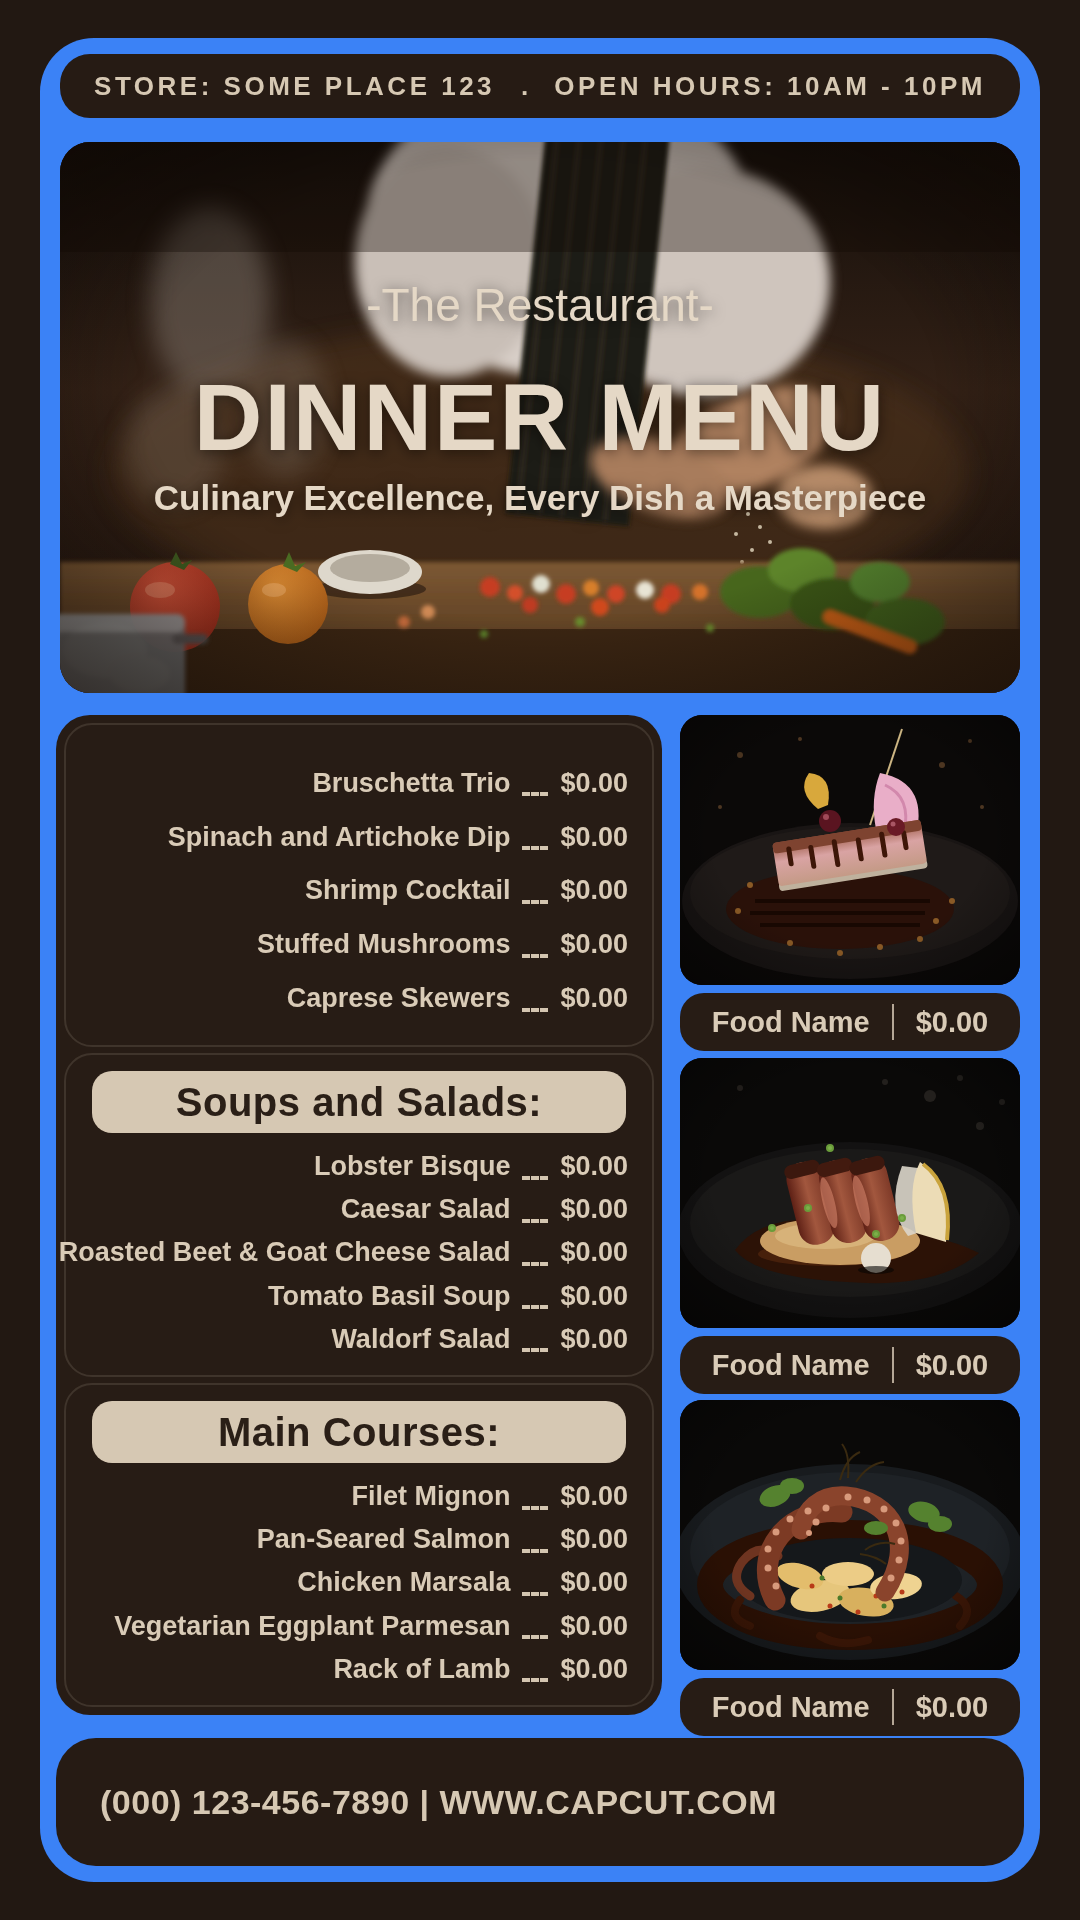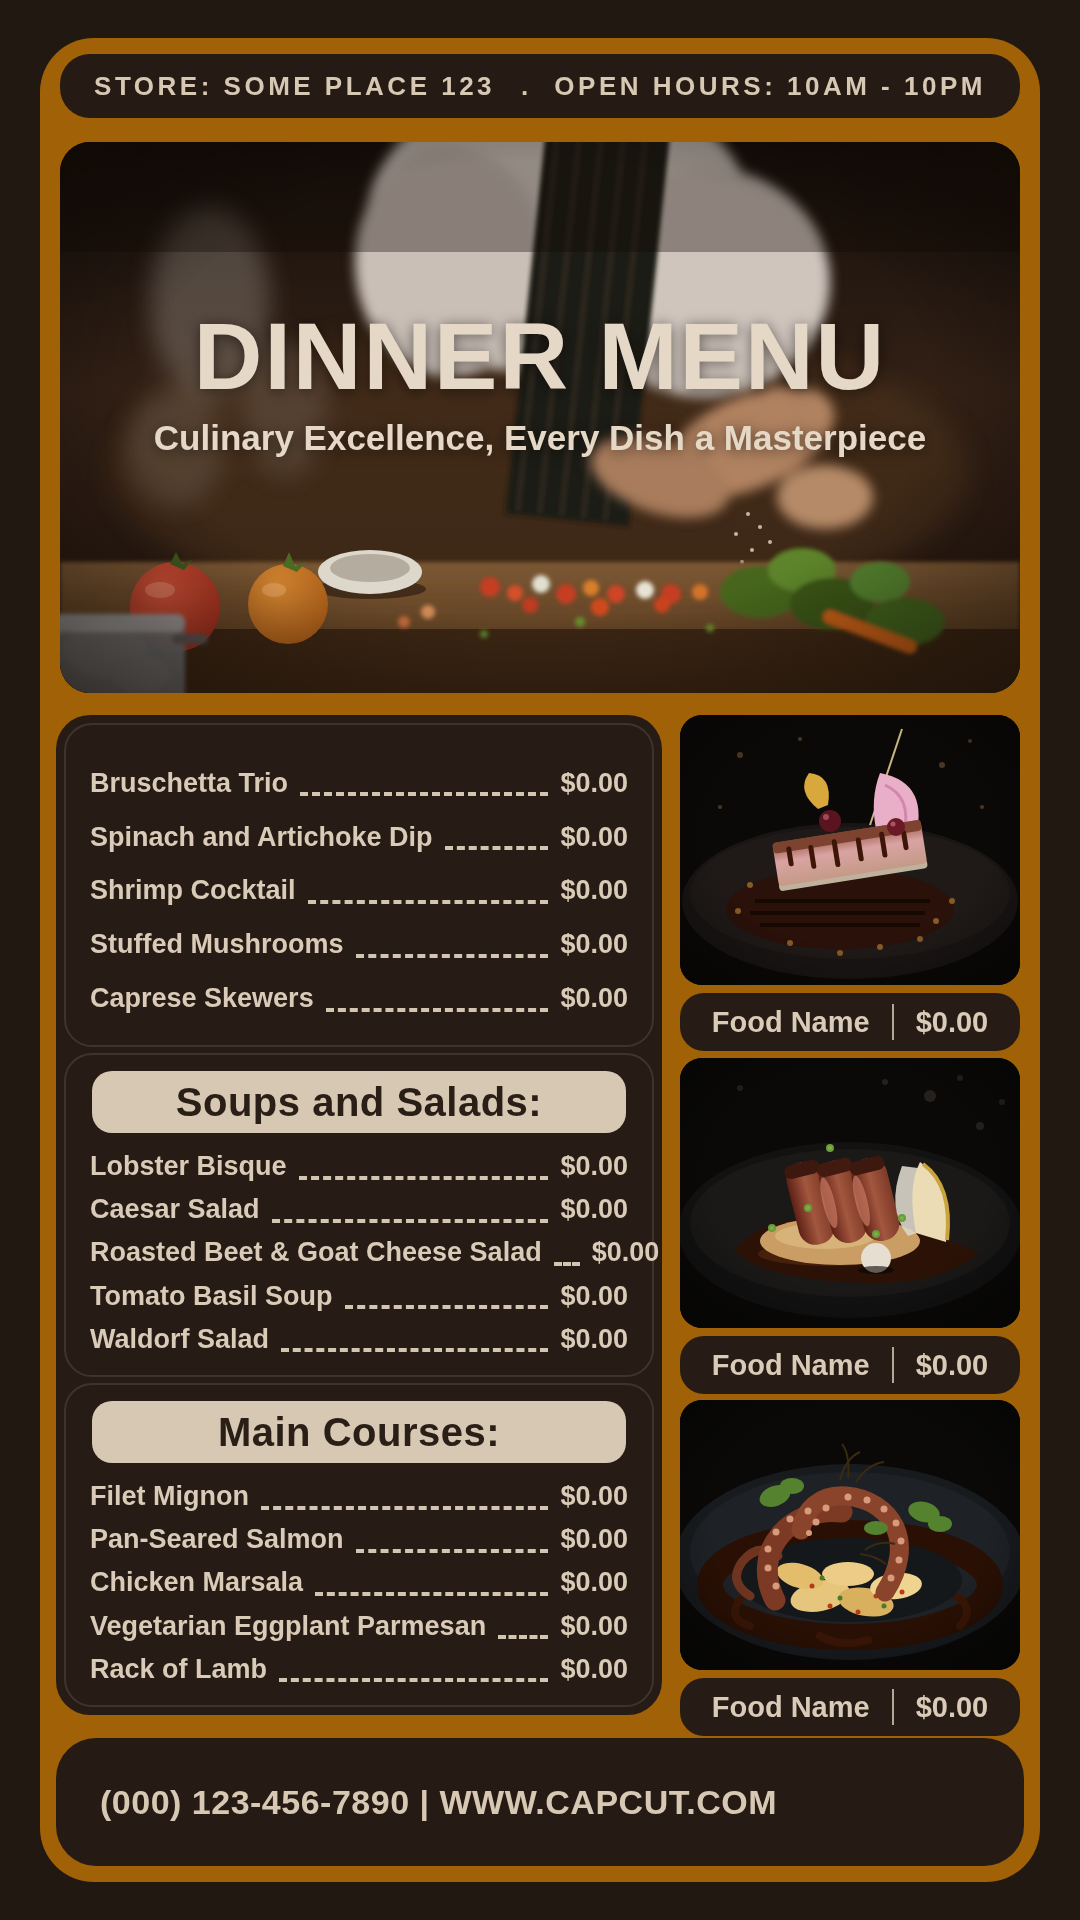--- a/index.html
+++ b/index.html
@@ -6,21 +6,21 @@
   body{
     width:1080px;height:1920px;overflow:hidden;
     background:#221812;
     font-family:"Liberation Sans", sans-serif;
     -webkit-font-smoothing:antialiased;
   }
   .page{position:relative;width:1080px;height:1920px;background:#221812;}
   
   .inner{
     position:absolute;left:40px;top:38px;width:1000px;height:1844px;
-    background:#a16207;border-radius:54px;
+    background:#3b82f6;border-radius:54px;
   }
   
   .topbar{
     position:absolute;left:20px;top:16px;width:960px;height:64px;
     background:#261b14;border-radius:30px;
     display:flex;align-items:center;justify-content:center;gap:26px;
     color:#d6c8b3;font-weight:700;font-size:26px;letter-spacing:3.5px;
     white-space:nowrap;
   }
   .topbar .dot{font-size:26px;letter-spacing:0;}
@@ -47,21 +47,21 @@
   }
   .menu-section{
     flex:1;border:2px solid rgba(214,200,179,.14);border-radius:28px;
     display:flex;flex-direction:column;box-sizing:border-box;padding:14px 24px 14px 24px;
   }
   .section-header{
     height:62px;border-radius:20px;background:#d6c8b3;margin:2px 2px 0 2px;
     display:flex;align-items:center;justify-content:center;
     color:#2a1f17;font-size:40px;font-weight:800;letter-spacing:.5px;
   }
-  .items{margin-top:12px;display:flex;flex-direction:column;flex:1;justify-content:space-evenly;}
+  .items{margin-top:12px;display:flex;flex-direction:column;flex:1;justify-content:space-evenly;align-items:flex-end;}
   .item-row{display:flex;align-items:center;height:43px;color:#d9cbb7;font-size:27px;font-weight:700;}
   .item-name{white-space:nowrap;}
   .leader{flex:1;margin:0 12px;height:22px;border-bottom:4px dashed #d3c5b0;min-width:26px;}
   .item-price{white-space:nowrap;}
   
   .card-photo{
     position:absolute;left:640px;width:340px;height:270px;border-radius:22px;
     overflow:hidden;background:#0b0908;
   }
   .card-photo svg{width:100%;height:100%;display:block;}
@@ -232,20 +232,21 @@
 
         <g filter="url(#f2)" opacity=".95">
           <rect x="-25" y="472" width="150" height="95" rx="10" fill="#6e6e6e"></rect>
           <rect x="-25" y="472" width="150" height="18" rx="8" fill="#9a9a9a"></rect>
           <rect x="112" y="492" width="36" height="10" rx="5" fill="#555"></rect>
         </g>
         <rect x="0" y="0" width="960" height="551" fill="url(#vig)"></rect>
         <rect x="0" y="0" width="960" height="110" fill="#100904" opacity=".35"></rect>
       </svg>
       <div class="hero-text">
+        <div class="hero-tagline">-The Restaurant-</div>
         <div class="hero-title">DINNER MENU</div>
         <div class="hero-subtitle">Culinary Excellence, Every Dish a Masterpiece</div>
       </div>
     </div>
 
     <div class="menu-panel">
 
       <div class="menu-section">
         <div class="items">
           <div class="item-row">

